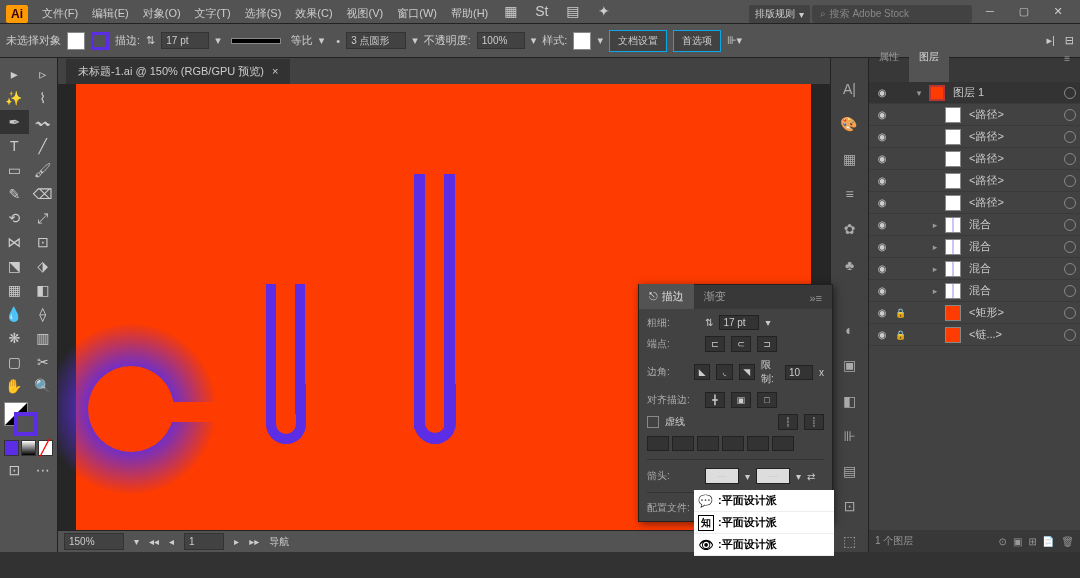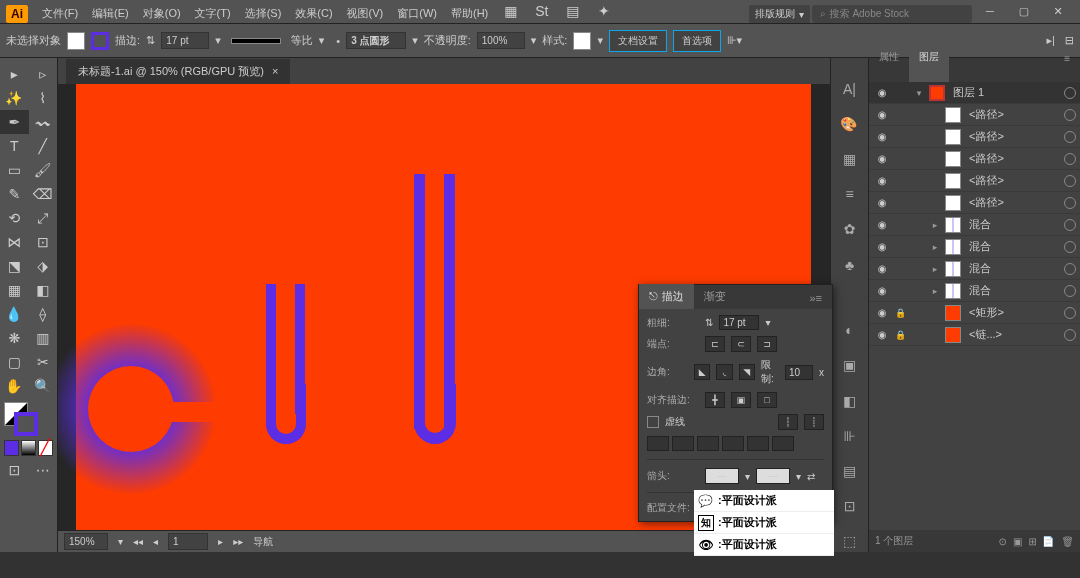--- a/index.html
+++ b/index.html
@@ -108,21 +108,21 @@
   <div class="swatch" style="background:linear-gradient(135deg,#fff 48%,red 49%,#fff 50%)"></div>
   <div class="swatch" style="border:3px solid #5b2de5;background:#535353"></div>
   <span>描边:</span>
   <span>⇅</span>
   <input class="input-field" value="17 pt" style="">
   <span>▾</span>
   <div class="swatch" style="background:#000;width:50px;height:6px;margin:0 4px"></div>
   <span>等比</span>
     <span>▾</span>
   <span style="margin-left:6px">•</span>
-  <input class="input-field" style="width: 60px; font-weight: bold;" value="3 点圆形">
+  <input class="input-field" style="width: 60px;" value="3 点圆形">
     <span>▾</span>
   <span>不透明度:</span>
   <input class="input-field" value="100%" style="">
     <span>▾</span>
   <span>样式:</span>
   <div class="swatch" style="background:#fff;width:18px"></div>
     <span>▾</span>
   <div class="btn-chip">文档设置</div>
   <div class="btn-chip">首选项</div>
   <span>⊪▾</span>
@@ -224,21 +224,21 @@
         <div class="l-line" style="left:190px;top:200px;width:10px;height:130px"></div>
         <div class="l-line" style="left:219px;top:200px;width:10px;height:130px"></div>
         <div class="u-outer" style="left:190px;top:300px;width:40px;height:60px;border-radius:0 0 30px 30px"></div>
 
         <div class="l-line" style="left:338px;top:90px;width:11px;height:255px"></div>
         <div class="l-line" style="left:368px;top:90px;width:11px;height:255px"></div>
         <div class="u-outer" style="left:338px;top:300px;width:42px;height:60px;border-width:11px;border-radius:0 0 32px 32px"></div>
       </div>
     </div>
     <div class="status-bar">
-      <input class="input-field" style="width: 44px;" value="150%">
+      <input class="input-field" style="width: 60px;" value="150%">
         <span>▾</span>
       <span>◂◂</span>
       <span>◂</span>
       <input class="input-field" style="width: 40px;" value="1">
       <span>▸</span>
       <span>▸▸</span>
       <span>导航</span>
     </div>
   </div>
 

